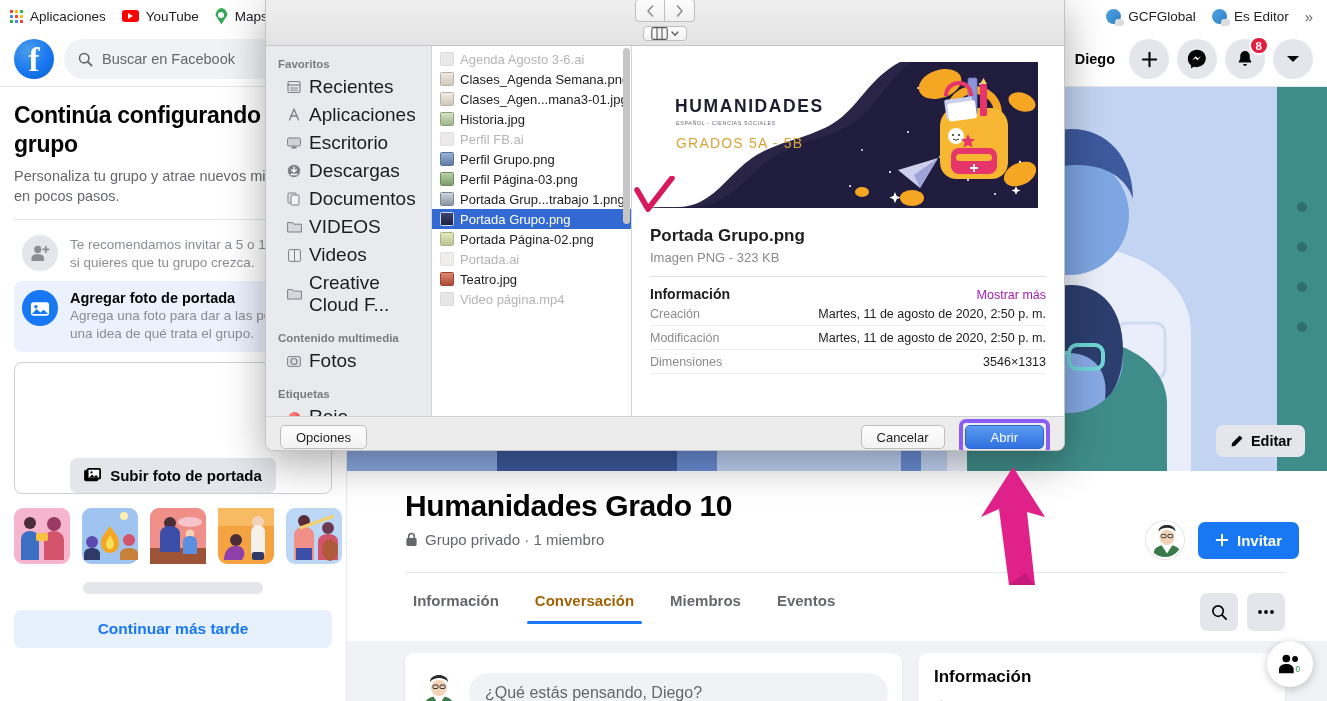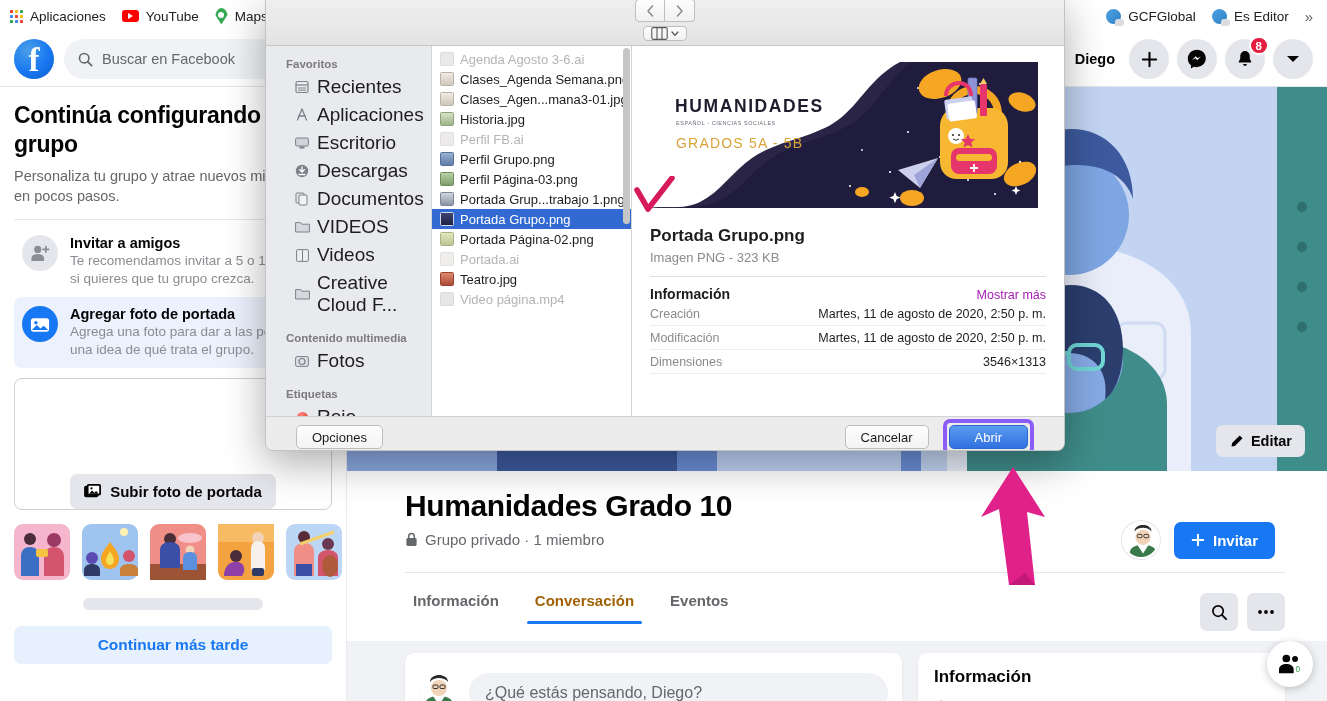--- a/index.html
+++ b/index.html
@@ -72,21 +72,21 @@
   .later-btn { margin-top: 16px; height: 38px; border-radius: 7px; background: #e7f0fd; color: #1877f2; font-size: 15.5px; font-weight: 700; display: flex; align-items: center; justify-content: center; }
 
   
   .cover { position: absolute; top: 55px; left: 347px; width: 980px; height: 384px; overflow: hidden; background: #b9cdf0; }
   .edit-btn { position: absolute; right: 22px; bottom: 14px; background: #e4e6eb; border-radius: 7px; padding: 8px 13px; font-size: 14.5px; font-weight: 700; color: #050505; display: flex; align-items: center; gap: 7px; }
 
   
   .grp-header { position: absolute; top: 439px; left: 347px; width: 980px; height: 170px; background: #fff; padding: 18px 60px 0 58px; }
   .grp-title { font-size: 30px; font-weight: 700; color: #050505; letter-spacing: -0.4px; }
   .grp-meta { font-size: 15px; color: #65676b; margin-top: 8px; display: flex; align-items: center; gap: 7px; }
-  .grp-right { position: absolute; right: 52px; top: 50px; display: flex; align-items: center; gap: 14px; }
+  .grp-right { position: absolute; right: 28px; top: 50px; display: flex; align-items: center; gap: 14px; }
   .grp-avatar { width: 38px; height: 38px; border-radius: 50%; border: 2px solid #fff; box-shadow: 0 0 0 1px #e4e6eb; overflow: hidden; background: #fff; }
   .invitar-btn { background: #1877f2; color: #fff; border-radius: 7px; height: 37px; padding: 0 17px; font-size: 15px; font-weight: 700; display: flex; align-items: center; gap: 8px; }
   .grp-hr { position: absolute; left: 58px; right: 42px; top: 101px; height: 1px; background: #e4e6eb; }
   .tabs { position: absolute; left: 50px; top: 108px; display: flex; gap: 4px; }
   .tab { padding: 13px 16px 15px 16px; font-size: 15px; font-weight: 600; color: #65676b; position: relative; }
   .tab.sel { color: #a16207; }
   .tab.sel::after { content: ''; position: absolute; left: 8px; right: 8px; bottom: 0; height: 3px; background: #1877f2; border-radius: 2px; }
   .tab-acts { position: absolute; right: 42px; top: 122px; display: flex; gap: 9px; }
   .tab-act { width: 38px; height: 38px; border-radius: 7px; background: #e4e6eb; display: flex; align-items: center; justify-content: center; }
 
@@ -128,21 +128,21 @@
     font-size: 13px; color: #1d1d1d; margin: 0 auto;
   }
   .folder-ic { width: 15px; height: 12px; background: #8ec4ec; border-radius: 2px 2px 2px 2px; position: relative; flex: none; }
   .folder-ic::before { content:''; position:absolute; top:-3px; left:0; width:7px; height:3px; background:#8ec4ec; border-radius:1px 1px 0 0; }
   .stepper { display: flex; flex-direction: column; line-height: 6px; font-size: 9px; color: #5a5a5a; margin-left: 10px; }
   .dlg-search {
     height: 23px; width: 210px; background: #fff; border: 1px solid #c4c4c4; border-radius: 12px;
     display: flex; align-items: center; gap: 6px; padding: 0 9px; font-size: 12.5px; color: #a5a5a5;
   }
   .dlg-body { display: flex; height: 370px; background: #fff; }
-  .dlg-side { width: 166px; background: #e9eaed; padding: 8px 0 0 8px; overflow: hidden; border-right: 1px solid #d4d4d4; }
+  .dlg-side { width: 166px; background: #e9eaed; padding: 8px 0 0 0; overflow: hidden; border-right: 1px solid #d4d4d4; }
   .side-head { font-size: 11.5px; font-weight: 700; color: #7b7b80; padding: 4px 0 3px 12px; }
   .side-item { display: flex; align-items: center; gap: 7px; padding: 3px 0 3px 20px; font-size: 19px; color: #1d1d1d; }
   .si-ic { width: 16px; height: 16px; flex: none; display: flex; align-items: center; justify-content: center; font-size: 13px; color: #7d8188; }
   .tag-dot { width: 11px; height: 11px; border-radius: 50%; }
   .dlg-col { width: 200px; border-right: 1px solid #d4d4d4; padding: 3px 0 0 0; position: relative; background: #fff; }
   .file-row { display: flex; align-items: center; gap: 6px; padding: 2.5px 6px 2.5px 8px; font-size: 13px; color: #1d1d1d; white-space: nowrap; }
   .file-row.sel { background: #3269d3; color: #fff; }
   .file-row.dim { color: #b4b4b4; }
   .f-ic { width: 14px; height: 14px; flex: none; border-radius: 1.5px; }
   .col-scroll { position: absolute; right: 1px; top: 2px; width: 7px; height: 176px; border-radius: 4px; background: #c6c6c6; }
@@ -150,21 +150,21 @@
   .prev-img { width: 388px; height: 146px; border-radius: 1px; overflow: hidden; position: relative; background: #fff; }
   .prev-name { font-size: 17px; font-weight: 700; color: #1d1d1d; margin-top: 18px; }
   .prev-kind { font-size: 13px; color: #8b8b8b; margin-top: 4px; }
   .prev-hr { height: 1px; background: #e0e0e0; margin: 11px 0 0 0; }
   .prev-info-head { display: flex; justify-content: space-between; align-items: baseline; margin-top: 9px; }
   .pih-t { font-size: 14px; font-weight: 700; color: #1d1d1d; }
   .pih-l { font-size: 12.5px; color: #a21caf; }
   .meta-row { display: flex; justify-content: space-between; font-size: 12.5px; padding: 5px 0 4px 0; border-bottom: 1px solid #eee; }
   .meta-k { color: #8b8b8b; }
   .meta-v { color: #1d1d1d; }
-  .dlg-footer { height: 41px; background: #ececec; border-top: 1px solid #d2d2d2; display: flex; align-items: center; padding: 0 30px; }
+  .dlg-footer { height: 41px; background: #ececec; border-top: 1px solid #d2d2d2; display: flex; align-items: center; padding: 0 14px; }
   .btn-std { height: 24px; background: linear-gradient(#fefefe,#f3f3f3); border: 1px solid #bdbdbd; border-radius: 5px; padding: 0 15px; font-size: 13px; color: #1d1d1d; display: flex; align-items: center; }
   .btn-primary { height: 24px; background: linear-gradient(#5b9bf0,#3071e0); border: 1px solid #2a66cc; border-radius: 5px; padding: 0 25px; font-size: 13px; color: #fff; display: flex; align-items: center; }
   .btn-highlight { border: 4px solid #8b5cf6; border-radius: 7px; padding: 2px; margin-left: 14px; }
   .footer-right { margin-left: auto; display: flex; align-items: center; gap: 0; }
 
   
   .check-mark { position: absolute; left: 634px; top: 176px; z-index: 20; }
   .pink-arrow { position: absolute; left: 965px; top: 465px; z-index: 20; }
 </style>
 </head>
@@ -324,20 +324,21 @@
             <line x1="8" y1="2" x2="8" y2="14" stroke="#fff" stroke-width="2.3" stroke-linecap="round"></line>
             <line x1="2" y1="8" x2="14" y2="8" stroke="#fff" stroke-width="2.3" stroke-linecap="round"></line>
           </svg>
         <span>Invitar</span>
       </div>
     </div>
     <div class="grp-hr"></div>
     <div class="tabs">
       <div class="tab">Información</div>
       <div class="tab sel">Conversación</div>
+      <div class="tab">Miembros</div>
       <div class="tab">Eventos</div>
     </div>
     <div class="tab-acts">
       <div class="tab-act">
         <svg width="17" height="17" viewBox="0 0 18 18">
             <circle cx="7.5" cy="7.5" r="5.5" fill="none" stroke="#050505" stroke-width="1.8"></circle>
             <line x1="11.6" y1="11.6" x2="16" y2="16" stroke="#050505" stroke-width="2" stroke-linecap="round"></line>
           </svg>
       </div>
       <div class="tab-act">
@@ -396,21 +397,20 @@
     <div class="setup-row">
       <div class="setup-ic grey">
         <svg width="20" height="18" viewBox="0 0 22 20">
             <circle cx="8.5" cy="6" r="4" fill="#8a8d91"></circle>
             <path d="M1.5 19v-3c0-3.4 3.3-5 7-5s7 1.6 7 5v3z" fill="#8a8d91"></path>
             <line x1="17.5" y1="3" x2="17.5" y2="9" stroke="#8a8d91" stroke-width="1.9" stroke-linecap="round"></line>
             <line x1="14.5" y1="6" x2="20.5" y2="6" stroke="#8a8d91" stroke-width="1.9" stroke-linecap="round"></line>
           </svg>
       </div>
       <div>
-        <div class="setup-row-t">Invitar a amigos</div>
         <div class="setup-row-d">Te recomendamos invitar a 5 o 10 amigos si quieres que tu grupo crezca.</div>
       </div>
     </div>
 
     <div class="setup-row active">
       <div class="setup-ic blue">
         <svg width="20" height="17" viewBox="0 0 22 18">
             <rect x="1" y="2" width="20" height="15" rx="3" fill="#fff"></rect>
             <circle cx="6.5" cy="7" r="1.9" fill="#1877f2"></circle>
             <path d="M2 15l5.5-5.5 4 4 3.5-3 5 4.5z" fill="#1877f2"></path>

